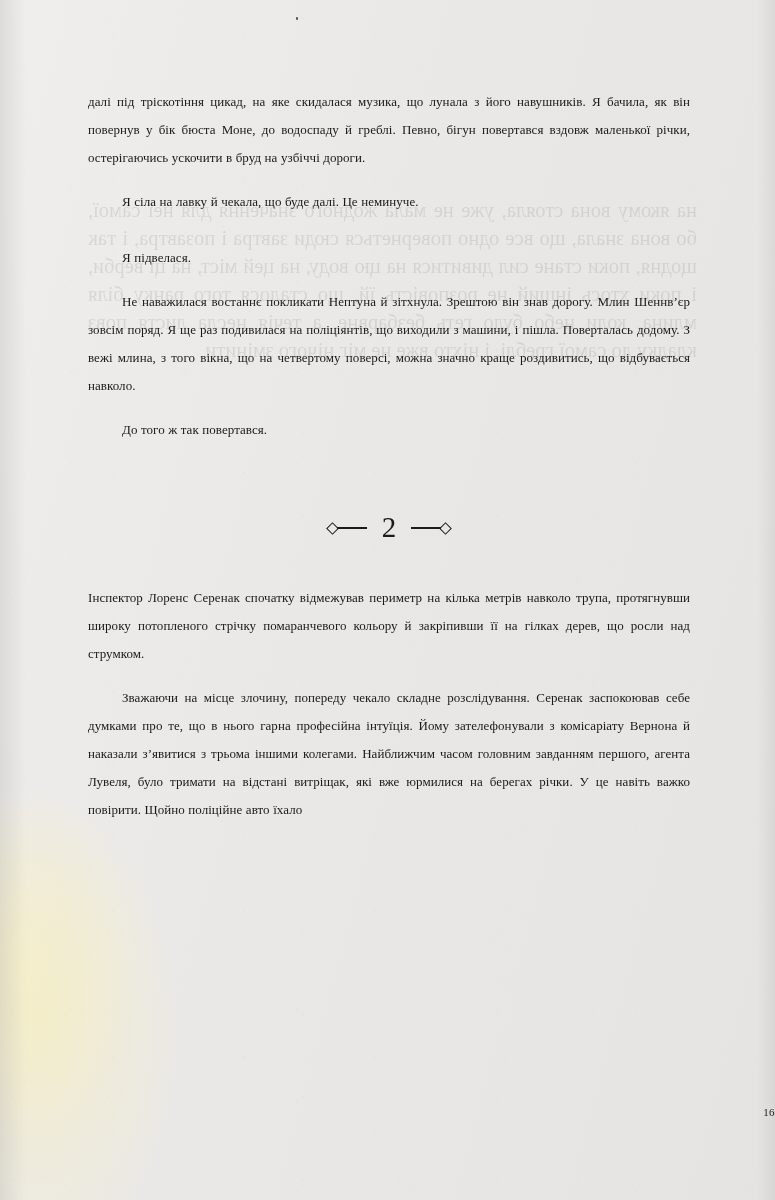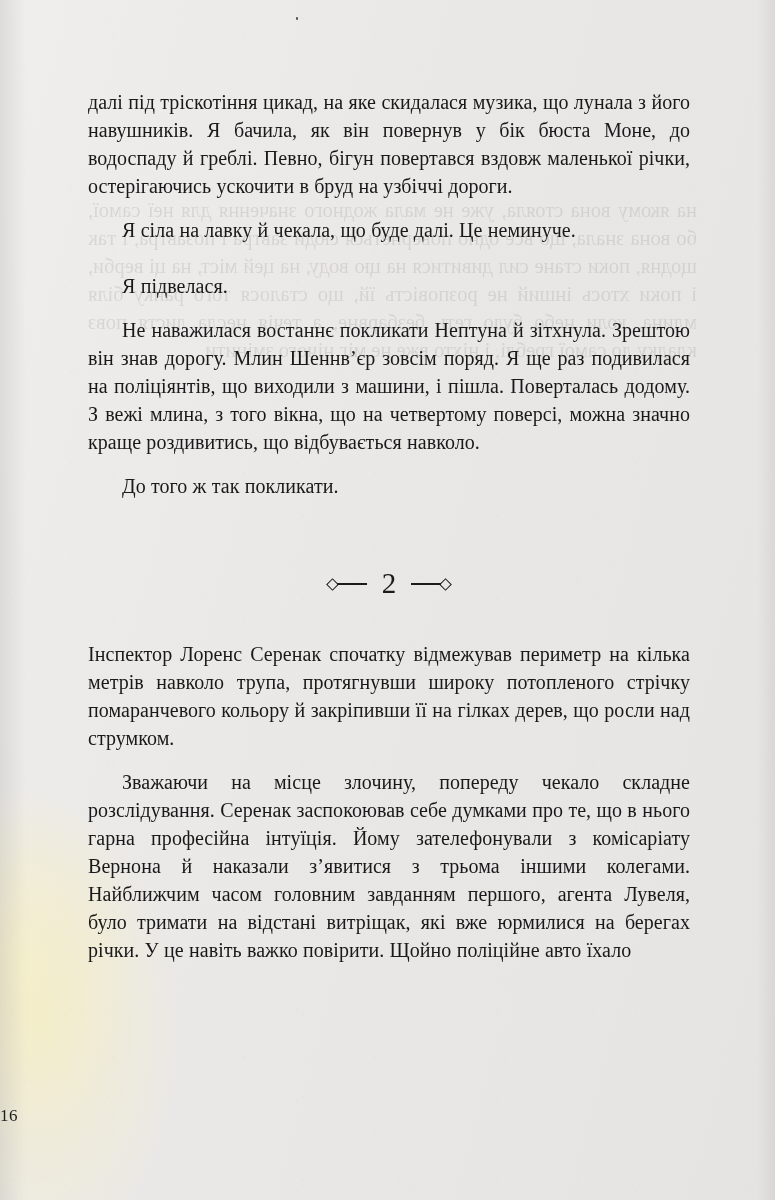--- a/index.html
+++ b/index.html
@@ -89,21 +89,21 @@
 
   
   .column {
     position: absolute;
     left: 88px;
     top: 88px;
     width: 602px;
   }
   p.para {
     margin: 0;
-    font-size: 20px;
+    font-size: 13px;
     line-height: 28px;
     text-align: justify;
     text-indent: 34px;
     color: #19191b;
     letter-spacing: .05px;
     word-spacing: .2px;
     -webkit-font-smoothing: antialiased;
   }
   p.para.noindent { text-indent: 0; }
   p.para + p.para { margin-top: 16px; }
@@ -144,22 +144,22 @@
     font-family: "Liberation Serif", "DejaVu Serif", serif;
     position: relative;
     top: -1px;
   }
 
   
   .folio {
     position: absolute;
     left: 0; right: 0;
     top: 1106px;
-    text-align: left;
-    font-size: 17px;
+    text-align: right;
+    font-size: 11px;
     color: #1d1d1f;
     letter-spacing: .4px;
   }
 </style>
 </head>
 <body>
 
 <div class="page">
 
   <div class="grain"></div>
@@ -171,21 +171,21 @@
 
   <div class="column">
 
     <p class="para noindent">далі під тріскотіння цикад, на яке скидалася музика, що лунала з його навушників. Я бачила, як він повернув у бік бюста Моне, до водоспаду й греблі. Певно, бігун повертався вздовж маленької річки, остерігаючись ускочити в бруд на узбіччі дороги.</p>
     <p class="para">Я сіла на лавку й чекала, що буде далі. Це неминуче.</p>
 
     <div class="gap-small"></div>
 
     <p class="para">Я підвелася.</p>
     <p class="para">Не наважилася востаннє покликати Нептуна й зітхнула. Зрештою він знав дорогу. Млин Шеннв’єр зовсім поряд. Я ще раз подивилася на поліціянтів, що виходили з машини, і пішла. Поверталась додому. З вежі млина, з того вікна, що на четвертому поверсі, можна значно краще роздивитись, що відбувається навколо.</p>
-    <p class="para">До того ж так покликати.</p>
+    <p class="para">До того ж так повертався.</p>
 
     <div class="gap-small"></div>
     <div class="gap-small"></div>
 
     <div class="chapter-divider">
       <span class="orn-group">
         <span class="orn-diamond"></span>
         <span class="orn-rule"></span>
       </span>
       <span class="chapter-number">2</span>

